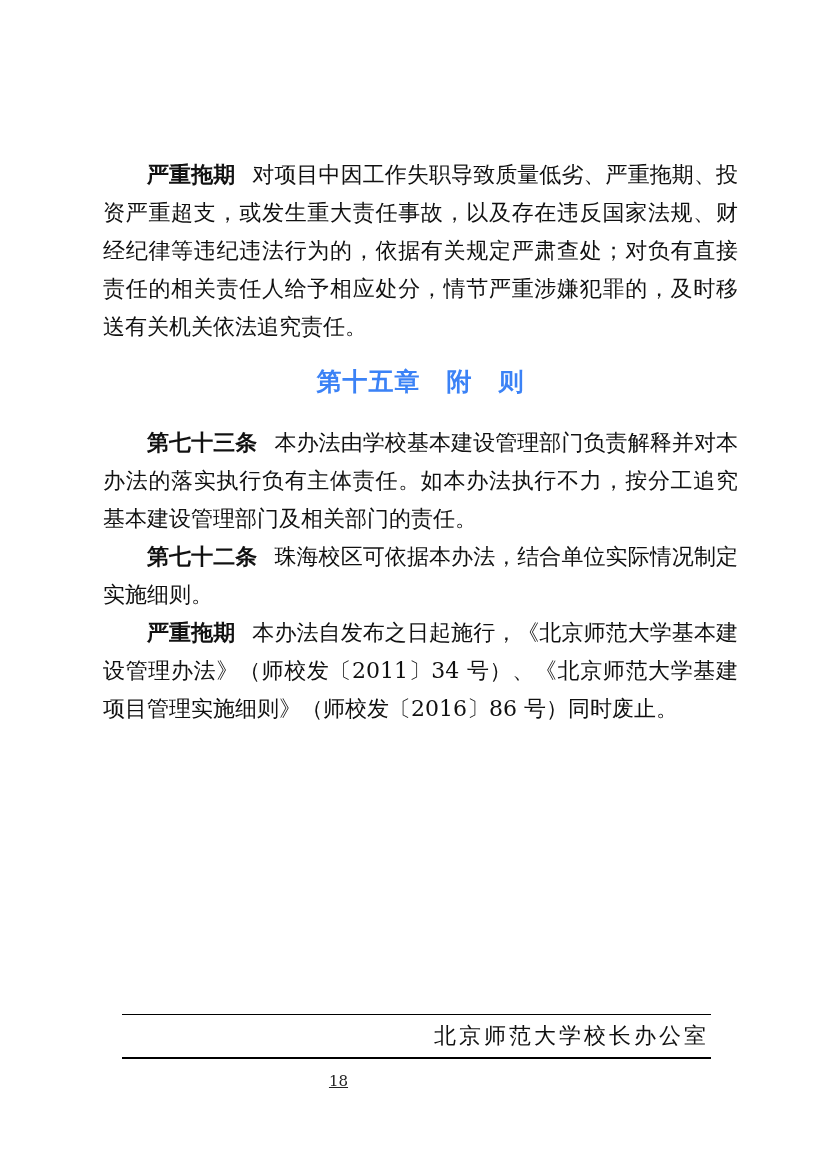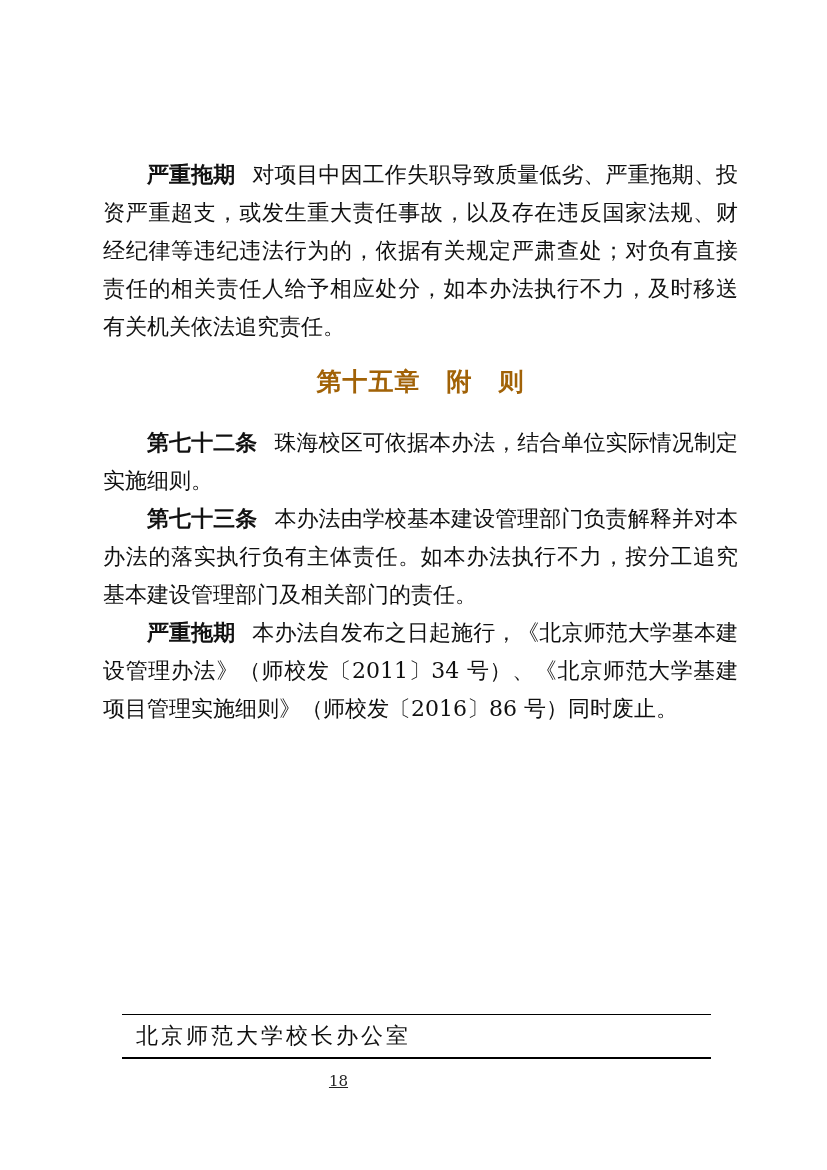--- a/index.html
+++ b/index.html
@@ -38,32 +38,32 @@
     margin-right: 17px;
   }
   .chapter-heading {
     margin: 16px 0 22px 0;
     text-align: center;
     font-family: "DejaVu Sans", "Liberation Sans", sans-serif;
     font-weight: 700;
     font-size: 25px;
     line-height: 40px;
     letter-spacing: 1px;
-    color: #a16207;
+    color: #3b82f6;
   }
   .colophon {
     position: absolute;
     left: 122px;
     top: 1014px;
     width: 589px;
     border-top: 1.5px solid #000;
   }
   .colophon-row {
     display: flex;
-    justify-content: space-between;
+    justify-content: flex-end;
     align-items: center;
     height: 44px;
     border-bottom: 2.5px solid #000;
     padding: 0 2px 0 14px;
     box-sizing: border-box;
     font-size: 22px;
   }
   .colophon-issuer {
     letter-spacing: 3px;
   }
@@ -81,27 +81,27 @@
     text-decoration: underline;
   }
 </style>
 </head>
 <body>
 
 <div class="page">
 
   <div class="content">
 
-    <p class="article"><span class="article-label">严重拖期</span><span>对项目中因工作失职导致质量低劣、严重拖期、投资严重超支，或发生重大责任事故，以及存在违反国家法规、财经纪律等违纪违法行为的，依据有关规定严肃查处；对负有直接责任的相关责任人给予相应处分，如本办法执行不力，及时移送有关机关依法追究责任。</span></p>
+    <p class="article"><span class="article-label">严重拖期</span><span>对项目中因工作失职导致质量低劣、严重拖期、投资严重超支，或发生重大责任事故，以及存在违反国家法规、财经纪律等违纪违法行为的，依据有关规定严肃查处；对负有直接责任的相关责任人给予相应处分，情节严重涉嫌犯罪的，及时移送有关机关依法追究责任。</span></p>
 
     <div class="chapter-heading">第十五章　附　则</div>
 
+    <p class="article"><span class="article-label">第七十三条</span><span>本办法由学校基本建设管理部门负责解释并对本办法的落实执行负有主体责任。如本办法执行不力，按分工追究基本建设管理部门及相关部门的责任。</span></p>
+
     <p class="article"><span class="article-label">第七十二条</span><span>珠海校区可依据本办法，结合单位实际情况制定实施细则。</span></p>
-
-    <p class="article"><span class="article-label">第七十三条</span><span>本办法由学校基本建设管理部门负责解释并对本办法的落实执行负有主体责任。如本办法执行不力，按分工追究基本建设管理部门及相关部门的责任。</span></p>
 
     <p class="article"><span class="article-label">严重拖期</span><span>本办法自发布之日起施行，《北京师范大学基本建设管理办法》（师校发〔2011〕34 号）、《北京师范大学基建项目管理实施细则》（师校发〔2016〕86 号）同时废止。</span></p>
 
   </div>
 
   <div class="colophon">
     <div class="colophon-row">
       <span class="colophon-issuer">北京师范大学校长办公室</span>
     </div>
   </div>

